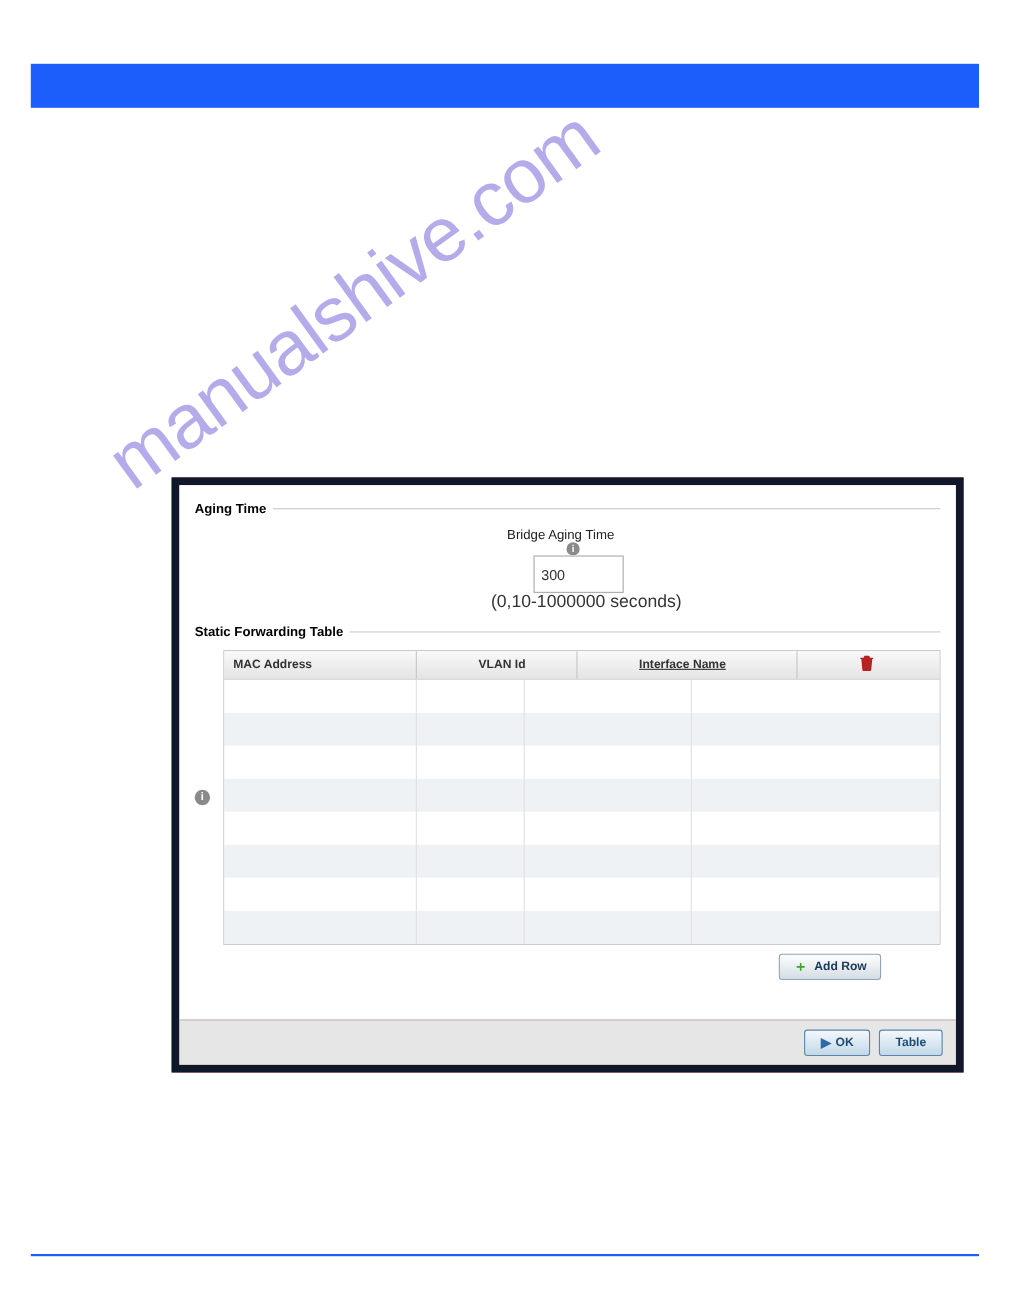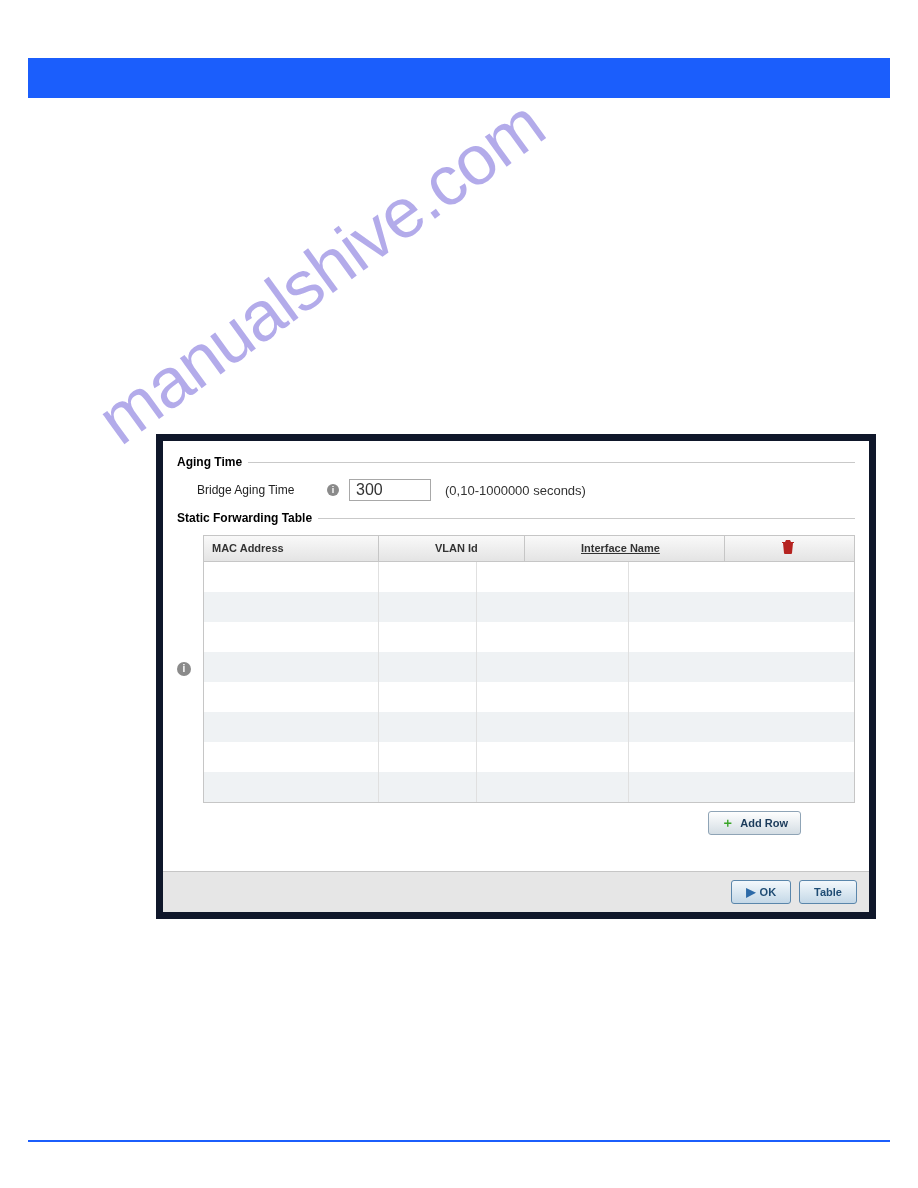--- a/index.html
+++ b/index.html
@@ -48,20 +48,21 @@
   .fieldset-line {
     flex: 1;
     height: 0;
     border-top: 1px solid #c9c9c9;
   }
   .aging-row {
     display: flex;
     align-items: center;
     padding-left: 20px;
     gap: 0;
+    flex-direction: column;
   }
   .aging-label {
     font-size: 12px;
     color: #222;
     width: 130px;
   }
   .info-icon-small {
     width: 12px;
     height: 12px;
     border-radius: 50%;
@@ -69,28 +70,28 @@
     color: #fff;
     font-size: 9px;
     line-height: 12px;
     text-align: center;
     font-weight: bold;
     display: inline-block;
     margin-right: 10px;
   }
   .aging-input {
     width: 82px;
-    height: 22px;
+    height: 34px;
     border: 1px solid #a8a8a8;
-    font-size: 16px;
+    font-size: 13px;
     padding: 0 6px;
     color: #333;
   }
   .aging-hint {
-    font-size: 13px;
+    font-size: 16px;
     color: #333;
     margin-left: 14px;
   }
   .static-section {
   }
   .table-wrap {
     display: flex;
     align-items: center;
   }
   .info-icon-side {

